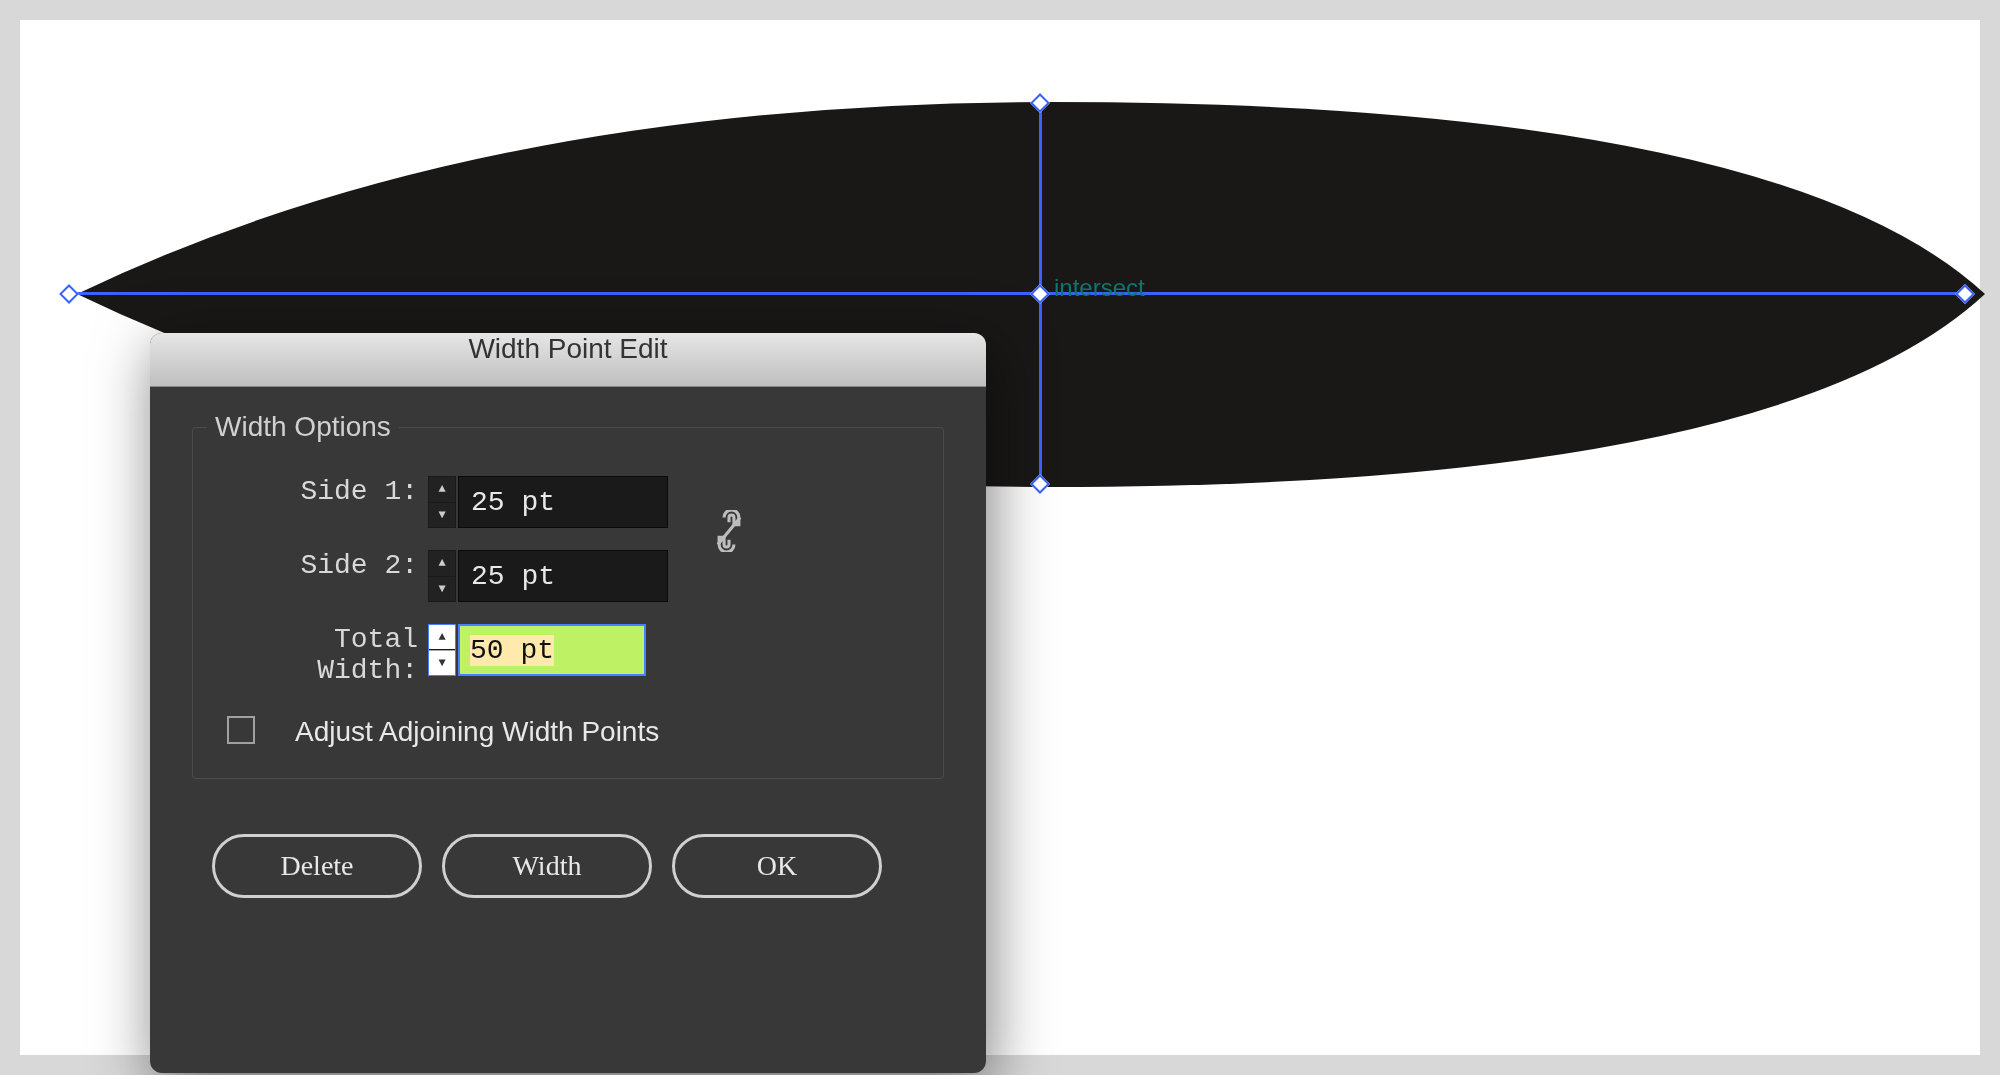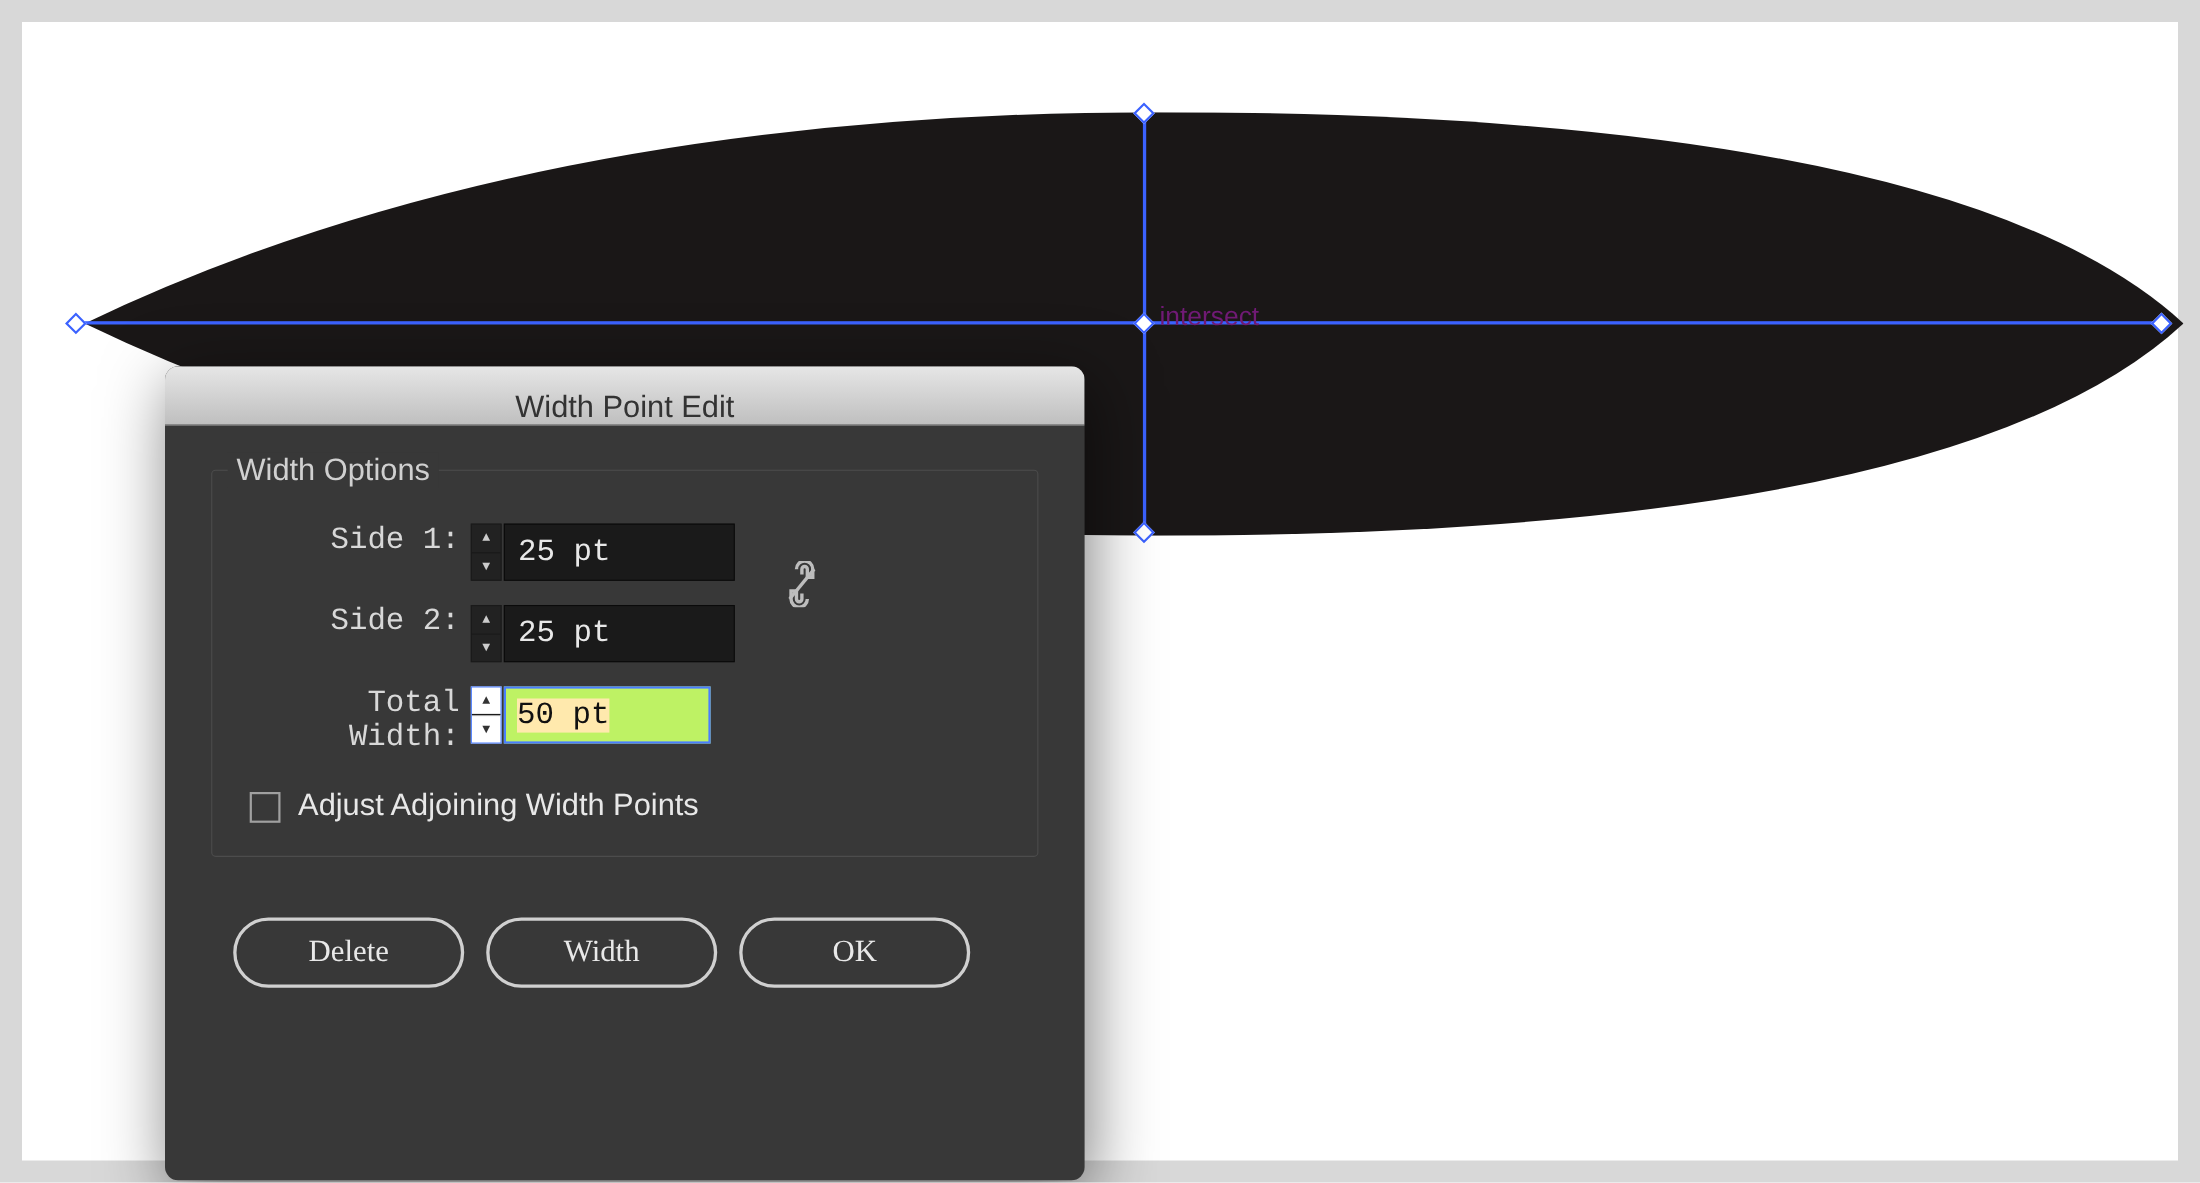--- a/index.html
+++ b/index.html
@@ -60,21 +60,21 @@
       left: 1019px;
       width: 3px;
       height: 385px;
       background: #3b62ff;
     }
     .intersect-label {
       position: absolute;
       top: 254px;
       left: 1034px;
       font-size: 24px;
-      color: #701a75;
+      color: #0f766e;
     }
 
     
     .dialog-shadow {
       position: absolute;
       top: 313px;
       left: 130px;
       width: 836px;
       height: 740px;
       filter: drop-shadow(5px 15px 30px rgba(0,0,0,0.5));
@@ -84,21 +84,21 @@
       height: 100%;
       background: #383838;
       border-radius: 12px;
       overflow: hidden;
     }
     .titlebar {
       height: 54px;
       background: linear-gradient(to bottom, #e6e6e6, #bfbfbf);
       border-bottom: 1px solid #888;
       display: flex;
-      align-items: flex-end;
+      align-items: flex-start;
       justify-content: center;
       font-size: 28px;
       color: #333;
       font-weight: 400;
     }
     .dialog-body {
       padding: 40px 42px 30px 42px;
       color: #e8e8e8;
     }
     .fieldset {
@@ -160,23 +160,24 @@
     }
     .highlight-text {
       background: #ffe9ad;
     }
     .link-icon {
       margin-left: 45px;
       color: #bdbdbd;
     }
     .checkbox-row {
       display: flex;
-      align-items: flex-end;
+      align-items: flex-start;
       margin-top: 30px;
       margin-left: 4px;
+      gap: 24px;
     }
     .checkbox {
       width: 28px;
       height: 28px;
       border: 2px solid #a0a0a0;
       background: transparent;
       margin-right: 16px;
     }
     .checkbox-label {
       font-size: 28px;

